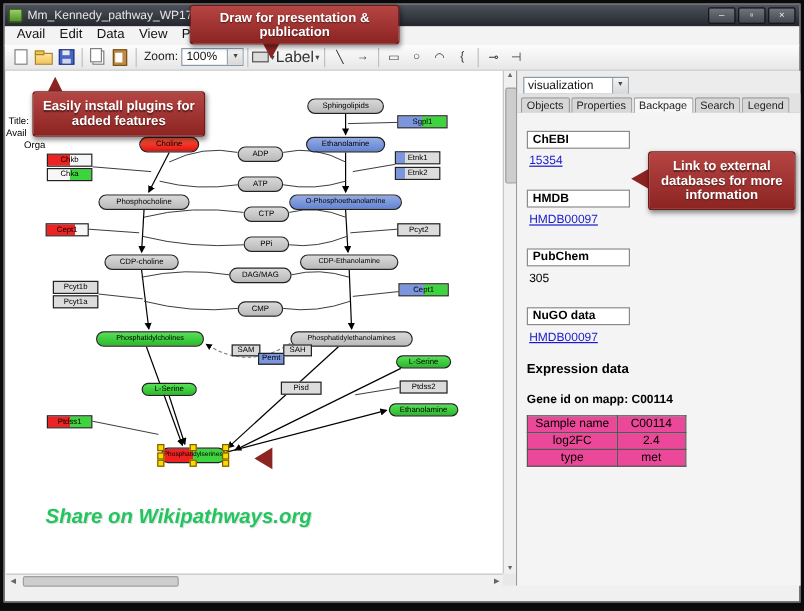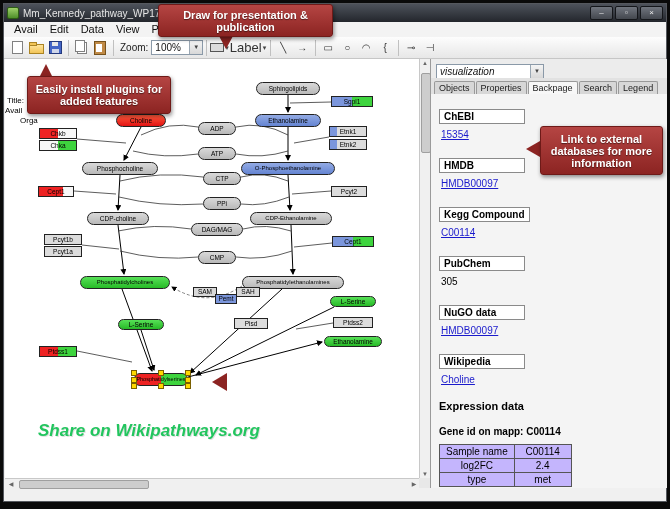--- a/index.html
+++ b/index.html
@@ -67,21 +67,21 @@
   .tab{font-size:9px;color:#222;background:#d7d7d7;border:1px solid #999;border-bottom:none;border-radius:2px 2px 0 0;padding:1px 4px;margin-right:1px;}
   .tab.active{background:#f7f7f7;position:relative;top:1px;padding-bottom:2px;}
   .panel-content{position:absolute;left:0;top:35px;right:0;bottom:0;background:#f4f4f4;padding:12px 0 0 8px;box-sizing:border-box;overflow:hidden;}
   .bp-section{margin-bottom:13px;}
   .bp-header{display:inline-block;min-width:76px;background:#fff;border:1px solid #8a8a8a;font-weight:bold;font-size:10px;padding:1px 4px;color:#000;}
   .bp-link{font-size:10px;color:#1a1acc;text-decoration:underline;margin:4px 0 0 2px;display:inline-block;}
   .bp-link.plain-value{color:#000;text-decoration:none;}
   .expr-title{font-weight:bold;font-size:11px;color:#000;margin:2px 0 0 0;}
   .expr-geneid{font-weight:bold;font-size:10px;color:#000;margin:14px 0 0 0;}
   .expr-table{border-collapse:collapse;margin-top:7px;font-size:10px;}
-  .expr-table td{border:1px solid #555;background:#c4b5fd;padding:1px 6px;text-align:center;min-width:44px;color:#000;}
+  .expr-table td{border:1px solid #555;background:#ec4899;padding:1px 6px;text-align:center;min-width:44px;color:#000;}
   
   .statusbar{position:absolute;left:0;right:0;bottom:0;height:15px;background:#f0f0f0;border-top:1px solid #aaa;font-size:9px;color:#222;line-height:14px;padding:0 4px;white-space:nowrap;overflow:hidden;box-sizing:border-box;}
   
   .callout{position:absolute;z-index:10;background:linear-gradient(#b54543,#8c2422);border:1px solid #6e1a18;border-radius:3px;box-shadow:1px 2px 4px rgba(0,0,0,.45);color:#fff;font-weight:bold;font-size:11px;text-align:center;display:flex;align-items:center;justify-content:center;padding:2px 4px;box-sizing:border-box;text-shadow:0 1px 1px rgba(0,0,0,.5);}
   .pointer{position:absolute;z-index:9;width:0;height:0;}
   .share-text{position:absolute;z-index:8;font-size:17px;font-weight:bold;font-style:italic;color:#22c55e;text-shadow:1px 1px 0 rgba(0,0,0,.12);white-space:nowrap;}
 </style>
 </head>
 <body>
 
@@ -271,53 +271,45 @@
     </div>
     <div class="hscroll">
       <span class="sb-arrow" style="left:1px;top:1px;">◀</span>
       <div class="thumb-h"></div>
       <span class="sb-arrow" style="right:1px;top:1px;width:8px;">▶</span>
     </div>
     <div class="scroll-corner"></div>
 
     <div id="panel">
       <div class="viz-row">
-        <div class="combo" style="width:108px;display:inline-block;font-style:italic;"><span>visualization</span><span class="arrow">▼</span></div>
+        <div class="combo" style="width:88px;display:inline-block;"><span>visualization</span><span class="arrow">▼</span></div>
       </div>
       <div class="panel-tabs">
         <span class="tab">Objects</span>
         <span class="tab">Properties</span>
         <span class="tab active">Backpage</span>
         <span class="tab">Search</span>
         <span class="tab">Legend</span>
       </div>
       <div class="panel-content">
         <div class="bp-section">
           <div class="bp-header">ChEBI</div><br>
           <span class="bp-link">15354</span>
         </div>
         <div class="bp-section">
           <div class="bp-header">HMDB</div><br>
           <span class="bp-link">HMDB00097</span>
         </div>
         <div class="bp-section">
-          <div class="bp-header">Kegg Compound</div><br>
-          <span class="bp-link">C00114</span>
-        </div>
-        <div class="bp-section">
           <div class="bp-header">PubChem</div><br>
           <span class="bp-link plain-value">305</span>
         </div>
         <div class="bp-section">
           <div class="bp-header">NuGO data</div><br>
           <span class="bp-link">HMDB00097</span>
-        </div>
-        <div class="bp-section">
-          <div class="bp-header">Wikipedia</div><br>
-          <span class="bp-link">Choline</span>
         </div>
         <div class="expr-title">Expression data</div>
         <div class="expr-geneid">Gene id on mapp: C00114</div>
         <table class="expr-table">
           <tbody>
               <tr>
             <td>Sample name</td>
             <td>C00114</td>
           </tr>
           <tr>

